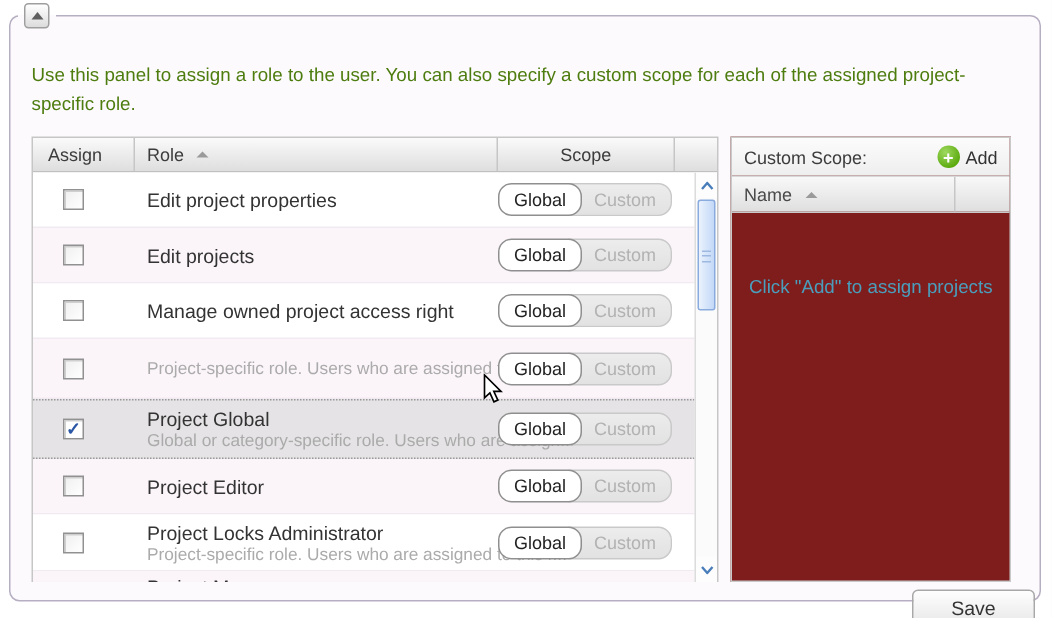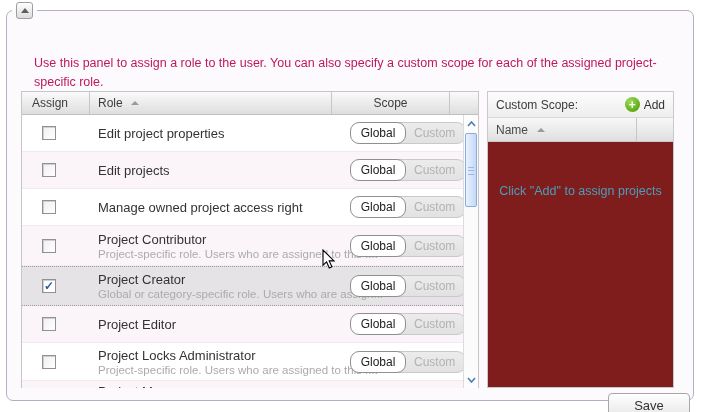--- a/index.html
+++ b/index.html
@@ -19,22 +19,22 @@
   }
   .collapse-btn{
     width:17px;height:17px;border:1px solid #9e9e9e;border-radius:3px;
     background:linear-gradient(#ffffff,#dcdcdc);display:flex;align-items:center;
     justify-content:center;padding:0;cursor:pointer;box-sizing:border-box;
   }
   .tri-up{width:0;height:0;border-left:4px solid transparent;
     border-right:4px solid transparent;border-bottom:5px solid #5f5f5f;}
   .panel-title{color:#6e6e6e;font-size:12px;}
   .desc{
-    position:absolute;left:14px;top:22px;width:652px;margin:13px;
-    color:#be185d;font-size:12.5px;line-height:1.5;
+    position:absolute;left:14px;top:22px;width:652px;margin:0;
+    color:#4d7c0f;font-size:12.5px;line-height:1.5;
   }
   
   .roles-table{
     position:absolute;left:14px;top:72px;width:458px;height:297px;
     border:1px solid #c6c6c6;box-sizing:border-box;background:#fff;
   }
   .thead{
     display:grid;grid-template-columns:68px 242px 118px 13px;height:22px;
     background:linear-gradient(#fafafa,#dedede);border-bottom:1px solid #c0c0c0;
     align-items:center;font-size:12px;color:#3c3c3c;
@@ -67,21 +67,21 @@
     justify-content:center;cursor:pointer;
   }
   .checkbox.checked{background:#fff;}
   .checkbox.checked::after{content:"\2713";color:#2b57a6;font-size:12px;
     font-weight:bold;line-height:1;margin-top:-1px;}
   .cell-role{padding-left:8px;}
   .role-name{font-size:13px;color:#333;}
   .role-desc{font-size:11.5px;color:#ababab;margin-top:1px;white-space:nowrap;}
   .role-desc:empty{display:none;}
   .cell-scope{display:flex;}
-  .btn-group{display:flex;margin-left:18px;align-items:center;}
+  .btn-group{display:flex;align-items:center;}
   .btn-global{
     position:relative;z-index:1;width:56px;height:22px;border:1px solid #8f8f8f;
     border-radius:9px;background:#ffffff;font-family:inherit;font-size:12px;
     color:#222;cursor:pointer;padding:0;
   }
   .btn-custom{
     height:22px;margin-left:-9px;padding:0 10px 0 16px;border:1px solid #c9c9c9;
     border-radius:0 9px 9px 0;background:linear-gradient(#ececec,#e2e2e2);
     font-family:inherit;font-size:12px;color:#b2b2b2;
   }
@@ -229,37 +229,36 @@
             <button class="btn-custom">Custom</button>
           </div>
             </div>
         </div>
 
         <div class="row row--h40 row--alt">
           <div>
               <span class="checkbox"></span>
             </div>
           <div class="cell-role">
-            <div class="role-name">Project Contributor</div>
             <div class="role-desc">Project-specific role. Users who are assigned to this r...</div>
           </div>
           <div class="cell-scope">
               <div class="btn-group">
             <button class="btn-global">Global</button>
             <button class="btn-custom">Custom</button>
           </div>
             </div>
         </div>
 
         <div class="row row--h40 row--selected">
           <div>
               <span class="checkbox checked"></span>
             </div>
           <div class="cell-role">
-            <div class="role-name">Project Creator</div>
+            <div class="role-name">Project Global</div>
             <div class="role-desc">Global or category-specific role. Users who are assign...</div>
           </div>
           <div class="cell-scope">
               <div class="btn-group">
             <button class="btn-global">Global</button>
             <button class="btn-custom">Custom</button>
           </div>
             </div>
         </div>
 

